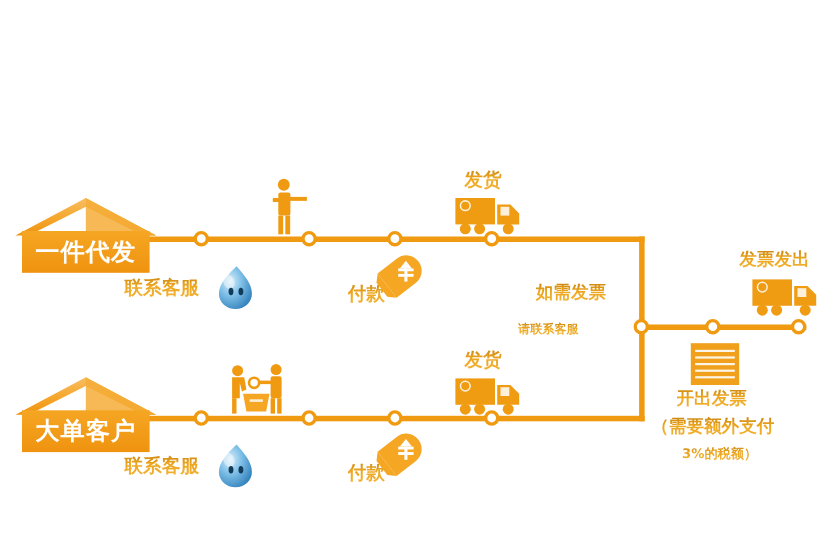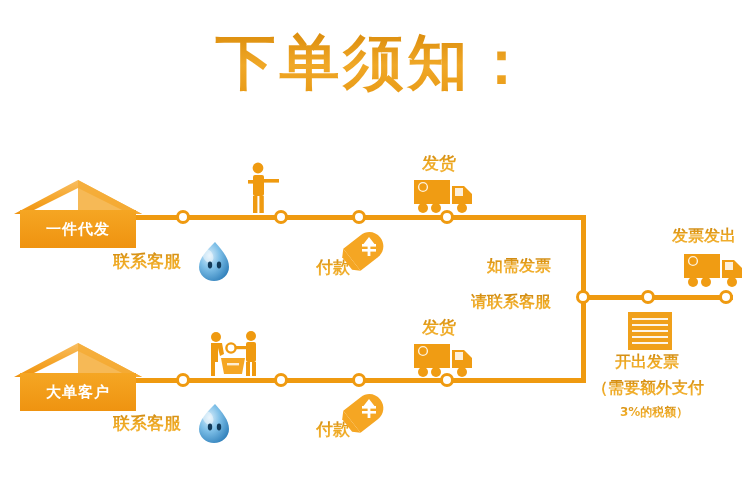--- a/index.html
+++ b/index.html
@@ -36,21 +36,21 @@
   .house{position:absolute;}
   .house .roof{
     position:absolute;left:0;top:0;width:132px;height:36px;
   }
   .house .body{
     position:absolute;left:8px;top:32px;width:116px;height:38px;
     background:linear-gradient(180deg,#f5a623 0%,#ef9310 100%);
     display:flex;align-items:center;justify-content:center;
   }
   .house .body span{
-    color:#ffffff;font-size:15px;font-weight:bold;letter-spacing:1px;
+    color:#ffffff;font-size:22px;font-weight:bold;letter-spacing:1px;
     line-height:21px;white-space:nowrap;
   }
 
   
   .lbl{
     position:absolute;white-space:nowrap;font-weight:bold;
     color:#e79a18;
     background:linear-gradient(180deg,#c8820c 0%,#eda720 45%,#f3b43a 100%);
     -webkit-background-clip:text;background-clip:text;
     -webkit-text-fill-color:transparent;
@@ -64,21 +64,20 @@
     position:absolute;width:34px;height:38px;
   }
 
   svg{display:block;overflow:visible;}
 </style>
 </head>
 <body>
 
 <div id="stage">
 
-  <div class="title">下单须知：</div>
 
   <div class="hline" style="left:120px;top:215px;width:466px;"></div>
 
   <div class="node" style="left:176px;top:210px;"></div>
   <div class="node" style="left:274px;top:210px;"></div>
   <div class="node" style="left:352px;top:210px;"></div>
   <div class="node" style="left:440px;top:210px;"></div>
 
   <div class="hline" style="left:120px;top:378px;width:466px;"></div>
 
@@ -245,21 +244,21 @@
       <path d="M38 10 L50 10 L58 18 L58 28 L38 28 Z" fill="#f09c13"></path>
       <rect x="41" y="12" width="8" height="8" fill="#ffffff" opacity="0.85"></rect>
       <circle cx="9" cy="32" r="5" fill="#f09c13"></circle>
       <circle cx="22" cy="32" r="5" fill="#f09c13"></circle>
       <circle cx="48" cy="32" r="5" fill="#f09c13"></circle>
       <circle cx="9" cy="11" r="4.4" fill="none" stroke="#ffffff" stroke-width="1.4" opacity="0.85"></circle>
     </svg>
   </div>
 
   <div class="lbl" style="left:487px;top:256px;font-size:16px;">如需发票</div>
-  <div class="lbl" style="left:471px;top:292px;font-size:16px;">请联系客服</div>
+  <div class="lbl" style="left:471px;top:292px;font-size:11px;">请联系客服</div>
 
   <div class="ico" style="left:628px;top:312px;">
     <svg width="44" height="38" viewBox="0 0 44 38">
       <rect x="0" y="0" width="44" height="38" fill="#f0a01a"></rect>
       <g fill="#ffffff" opacity="0.9">
         <rect x="4" y="6" width="36" height="2"></rect>
         <rect x="4" y="12" width="36" height="2"></rect>
         <rect x="4" y="18" width="36" height="2"></rect>
         <rect x="4" y="24" width="36" height="2"></rect>
         <rect x="4" y="30" width="36" height="2"></rect>

